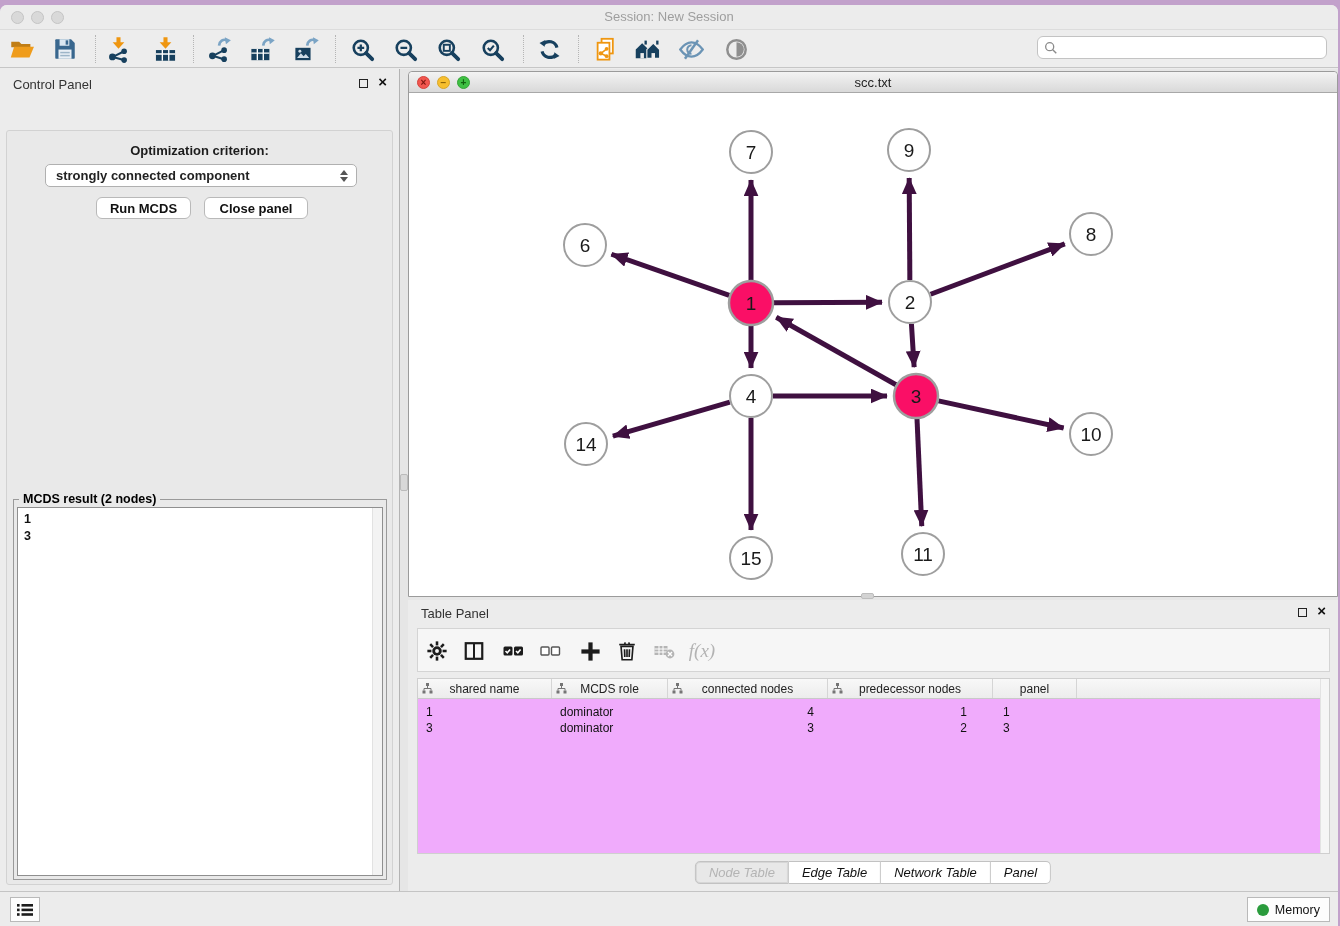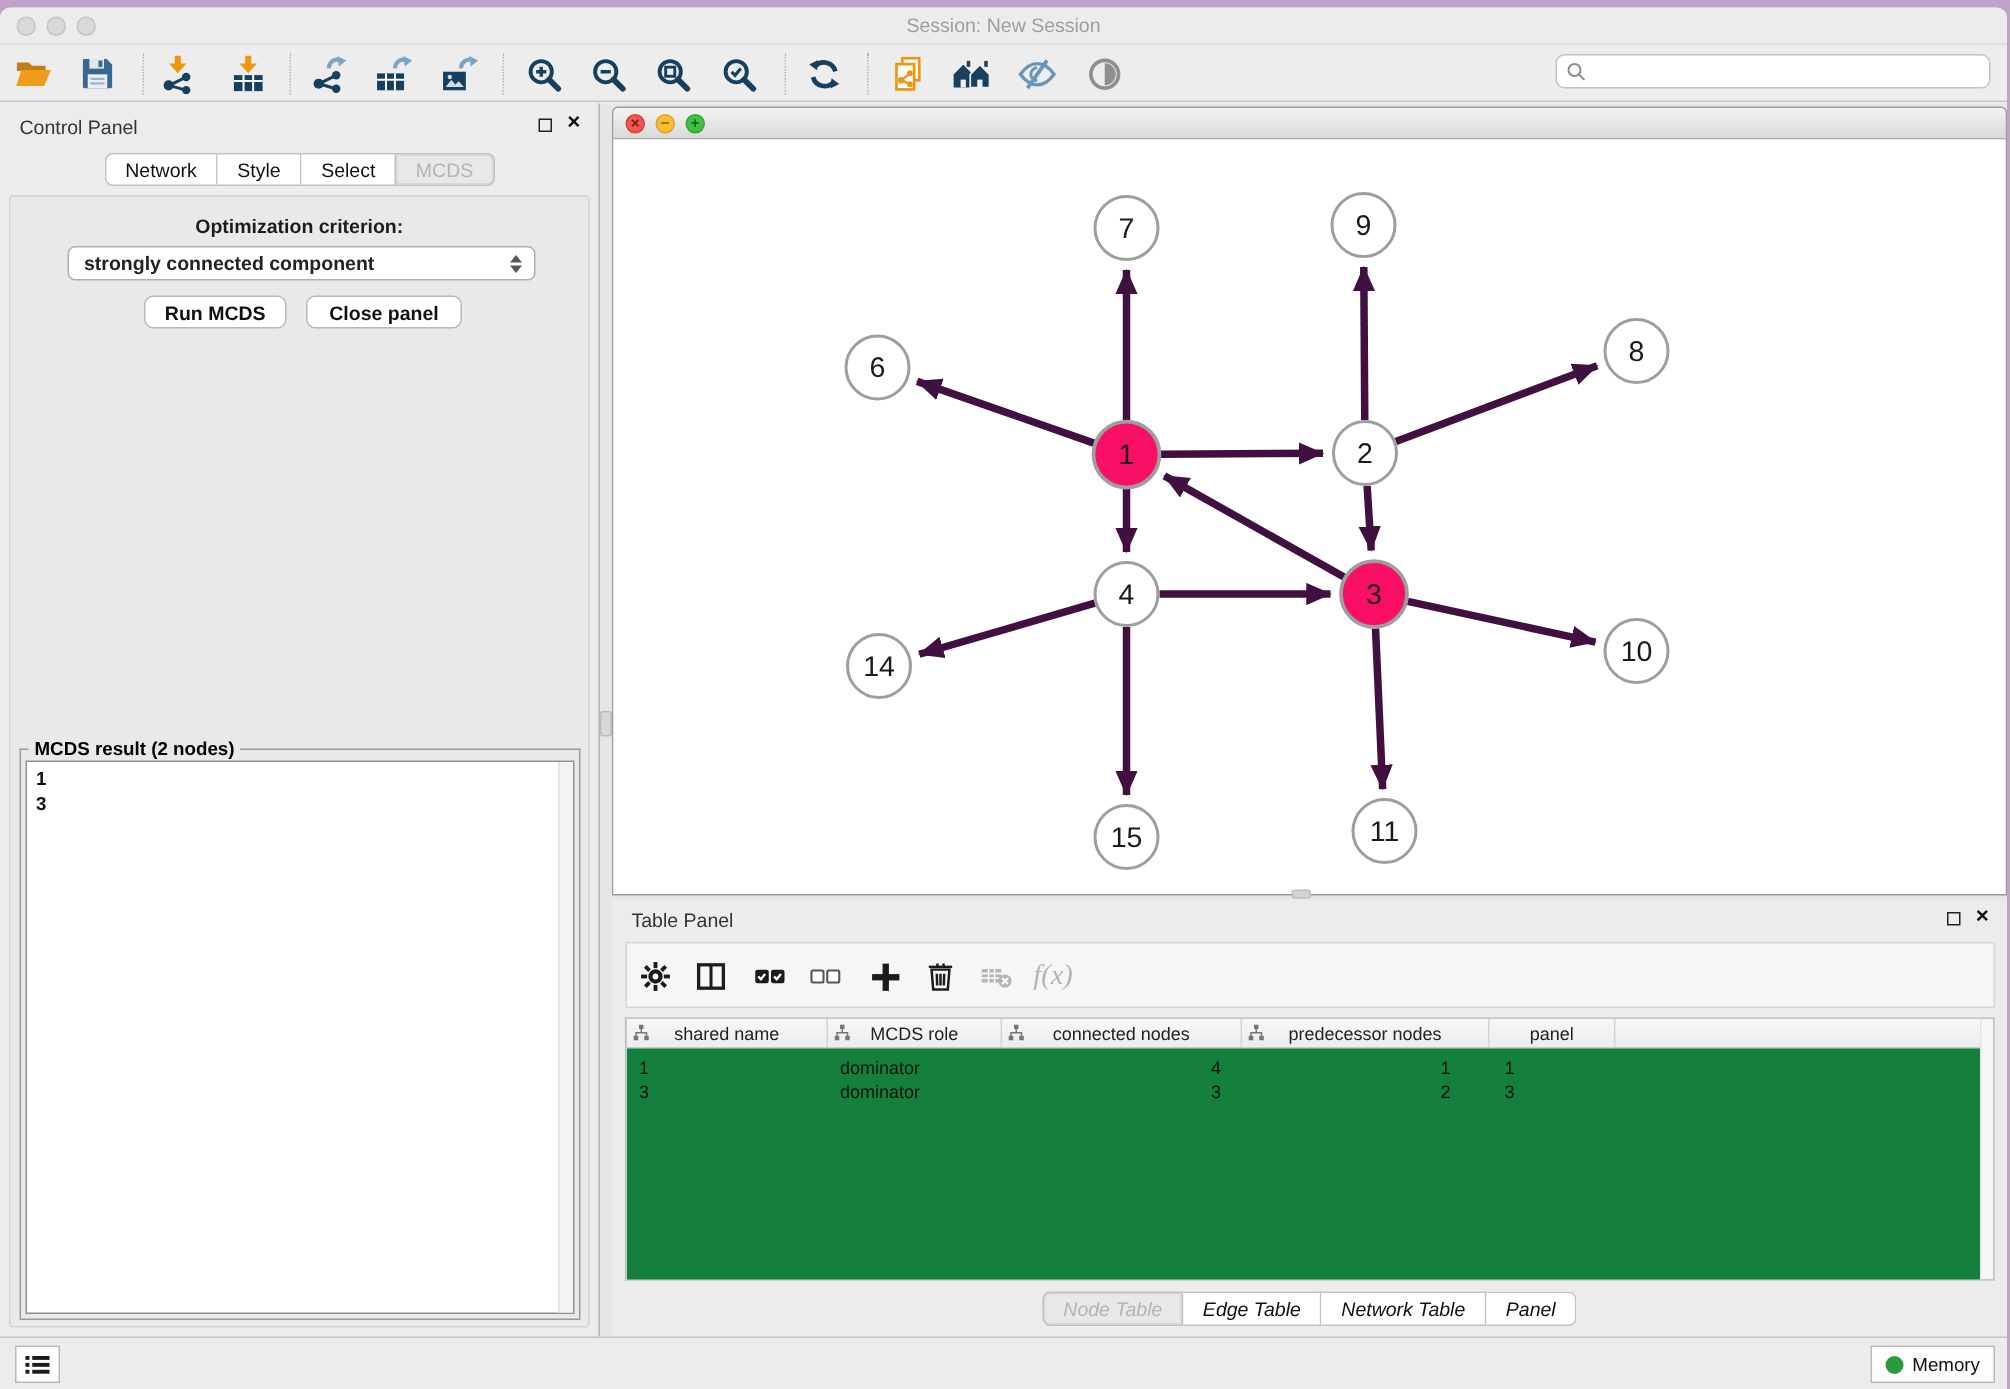--- a/index.html
+++ b/index.html
@@ -61,21 +61,21 @@
   .netwin-title { position:absolute; left:0; right:0; top:3px; text-align:center; font-size:13px; color:#222; }
   .canvas { position:absolute; left:0; right:0; top:22px; bottom:0; background:#fff; overflow:hidden; }
   .hsplit-grip { position:absolute; left:452px; bottom:-3px; width:13px; height:6px; background:#d3d3d3; border:1px solid #bdbdbd; border-radius:2px; }
 
   
   .tpanel { position:absolute; left:408px; top:531px; right:0; bottom:0; background:#ececec; }
   .ttoolbar { position:absolute; left:9px; right:8px; top:28px; height:44px; background:#f6f6f6; border:1px solid #d4d4d4; }
   .ttbtn { position:absolute; top:6px; width:32px; height:32px; display:flex; align-items:center; justify-content:center; }
   .fx { font-family:"Liberation Serif", serif; font-style:italic; font-size:19px; color:#b3b3b3; }
 
-  .ttable { position:absolute; left:9px; right:8px; top:78px; bottom:37px; background:#15803d; border:1px solid #cfcfcf;text-decoration:underline; }
+  .ttable { position:absolute; left:9px; right:8px; top:78px; bottom:37px; background:#f0abfc; border:1px solid #cfcfcf;text-decoration:underline; }
   .thead { position:absolute; left:0; right:9px; top:0; height:20px; display:flex; background:linear-gradient(#f8f8f8,#ececec); border-bottom:1px solid #c9c9c9; }
   .th { position:relative; border-right:1px solid #d5d5d5; font-size:12px; color:#222; display:flex; align-items:center; justify-content:center; }
   .th .hicon { position:absolute; left:4px; top:4px; }
   .trow { position:absolute; left:0; right:9px; height:16px; display:flex; font-size:12px; color:#111; }
   .td { overflow:hidden; white-space:nowrap; }
   .tscroll { position:absolute; right:0; top:0; bottom:0; width:9px; background:#f6f6f6; border-left:1px solid #e3e3e3; }
 
   .bottom-tabs { position:absolute; left:50%; transform:translateX(-50%); bottom:7px; display:flex; height:23px; }
 
   
@@ -274,34 +274,20 @@
     </div>
   </div>
 
   <div class="main">
 
     <div class="cpanel">
       <div class="panel-title">Control Panel</div>
       <span class="float-ic" style="right:31px"></span>
       <span class="close-ic" style="right:12px">×</span>
 
-      <div class="segtabs">
-        <div class="seg">
-            <span>Network</span>
-          </div>
-        <div class="seg">
-            <span>Style</span>
-          </div>
-        <div class="seg">
-            <span>Select</span>
-          </div>
-        <div class="seg active">
-            <span>MCDS</span>
-          </div>
-      </div>
 
       <div class="tabcontent">
         <div class="opt-label">Optimization criterion:</div>
 
         <div class="dropdown">
           <span>strongly connected component</span>
           <span class="dd-stepper">
               <i class="dd-up"></i>
               <i class="dd-down"></i>
             </span>
@@ -325,20 +311,21 @@
       </div>
     </div>
 
     <div class="vsplit-grip"></div>
 
     <div class="netwin">
       <div class="netwin-titlebar">
         <span class="traffic t-red">×</span>
         <span class="traffic t-yellow">−</span>
         <span class="traffic t-green">+</span>
+        <div class="netwin-title">scc.txt</div>
       </div>
       <div class="canvas">
         <svg id="graph-svg" width="928" height="504" viewBox="0 0 928 504">
           <defs>
             <marker id="arrow" viewBox="0 0 8 7" refX="7.6" refY="3.5" markerWidth="3.4" markerHeight="3" orient="auto" markerUnits="strokeWidth">
               <path id="arrow-path" d="M0 0 L8 3.5 L0 7 z" fill="#3f1040"></path>
             </marker>
           </defs>
           <g id="edges-layer">
               <line x1="342" y1="186" x2="342" y2="86" stroke="#3f1040" stroke-width="5" marker-end="url(#arrow)"></line>

